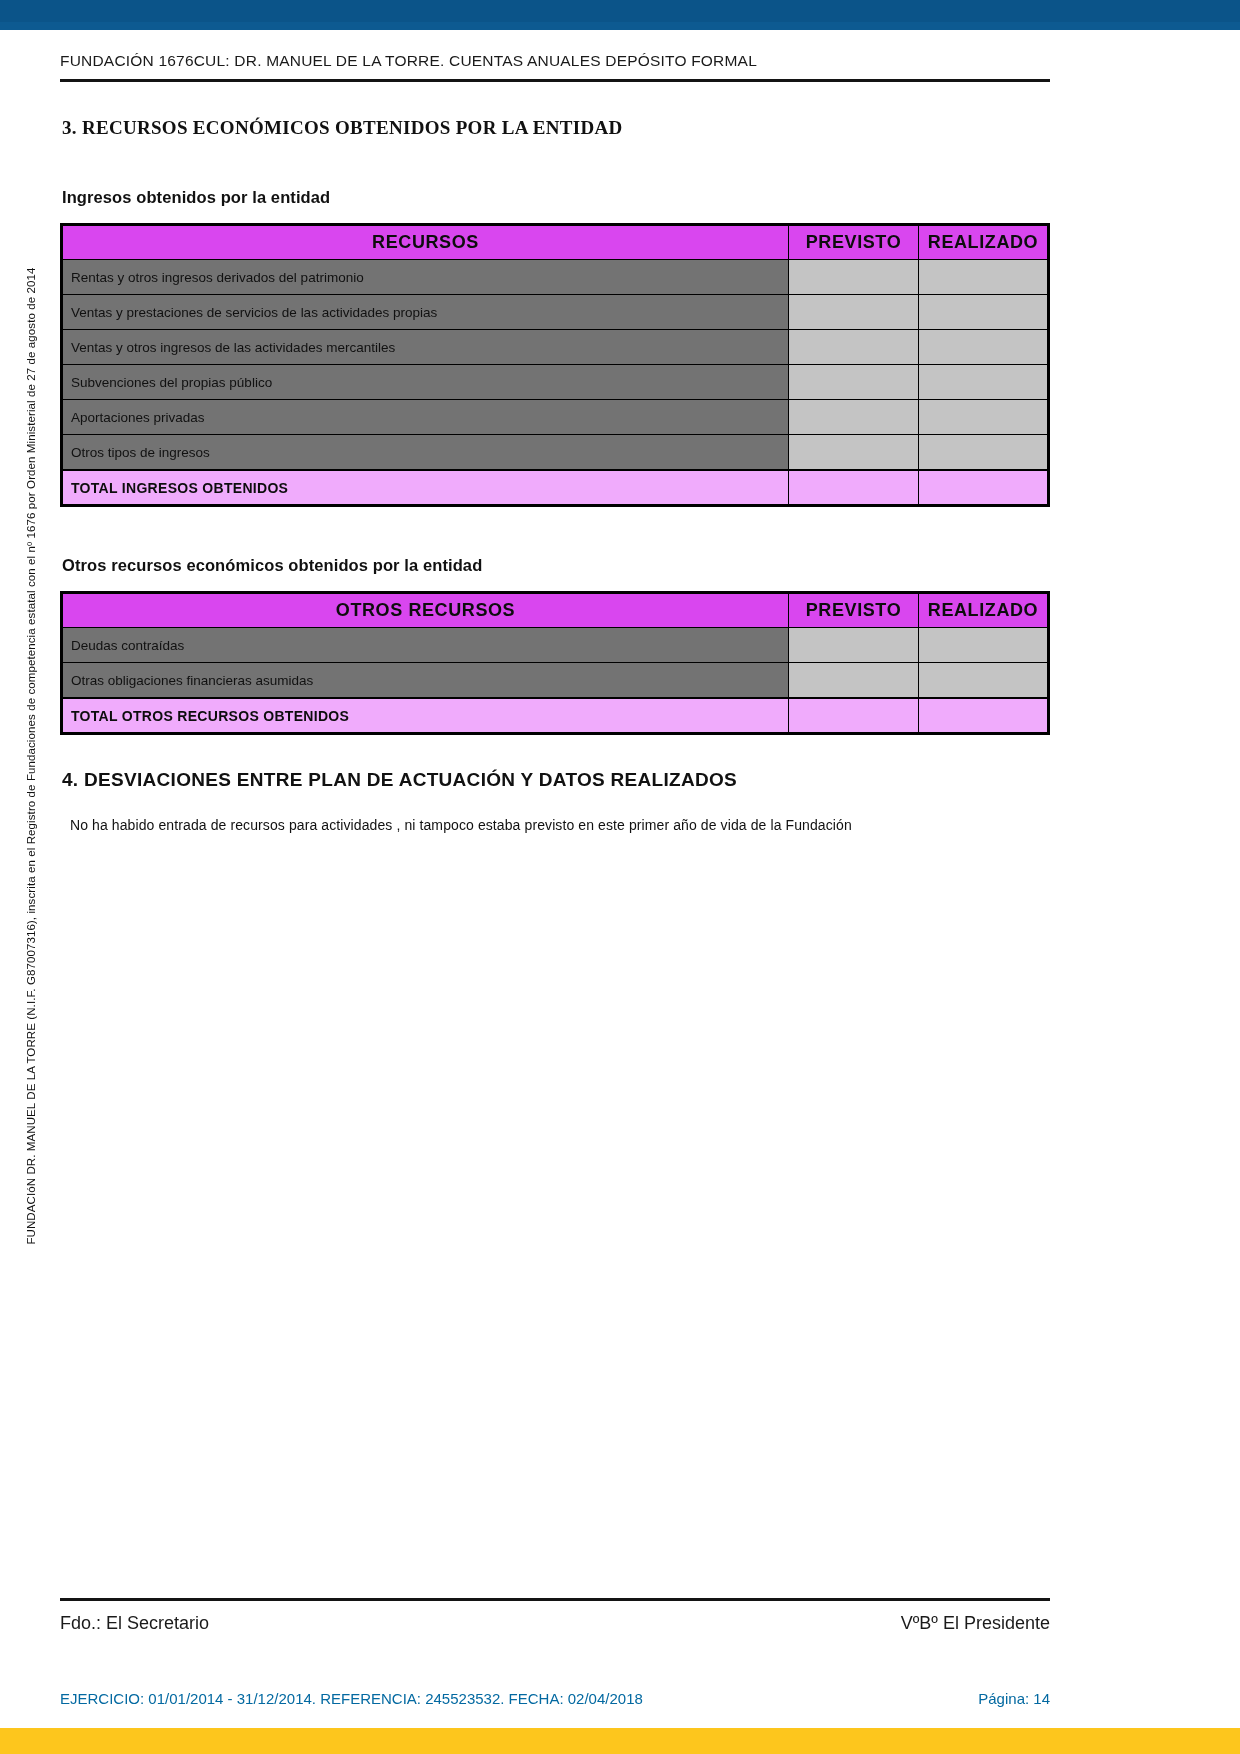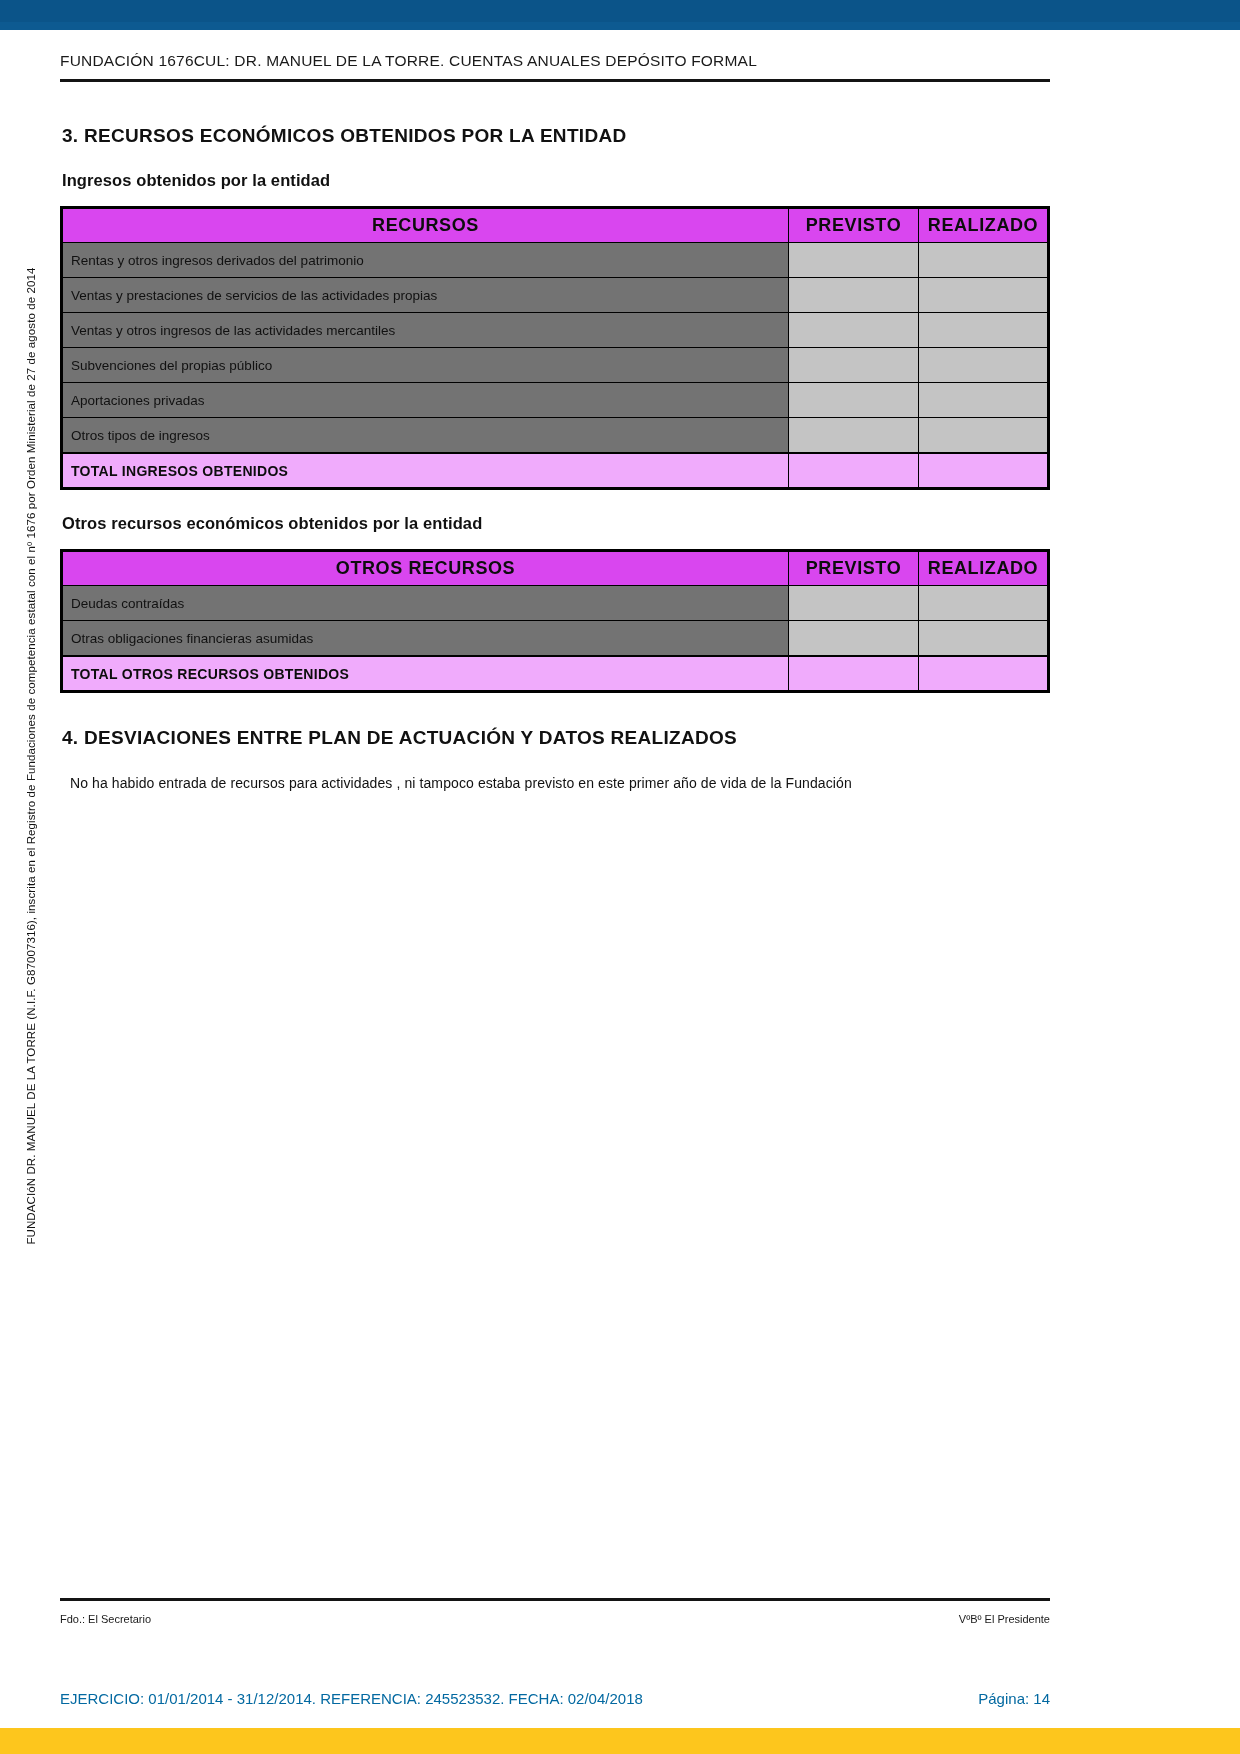--- a/index.html
+++ b/index.html
@@ -78,28 +78,29 @@
     position: absolute;
     left: 60px;
     top: 108px;
     width: 990px;
   }
 
   h2.section-title {
     font-size: 19px;
     font-weight: bold;
     color: #111;
-    margin: 17px 0 0 2px;
+    margin: 9px 0 0 2px;
     letter-spacing: 0.3px;
+    font-family: Liberation Serif, serif;
   }
   h3.sub-title {
     font-size: 16.5px;
     font-weight: bold;
     color: #111;
-    margin: 24px 0 0 2px;
+    margin: 49px 0 0 2px;
     letter-spacing: 0.1px;
   }
 
   
   table.res-table {
     border-collapse: collapse;
     width: 990px;
     margin-top: 16px;
     table-layout: fixed;
   }
@@ -176,21 +177,21 @@
     width: 990px;
     border-bottom: 3px solid #141414;
   }
   .sign-row {
     position: absolute;
     left: 60px;
     top: 1613px;
     width: 990px;
     display: flex;
     justify-content: space-between;
-    font-size: 11px;
+    font-size: 18px;
     color: #1a1a1a;
   }
   .footer-info {
     position: absolute;
     left: 60px;
     top: 1690px;
     width: 990px;
     display: flex;
     justify-content: space-between;
     font-size: 15px;

